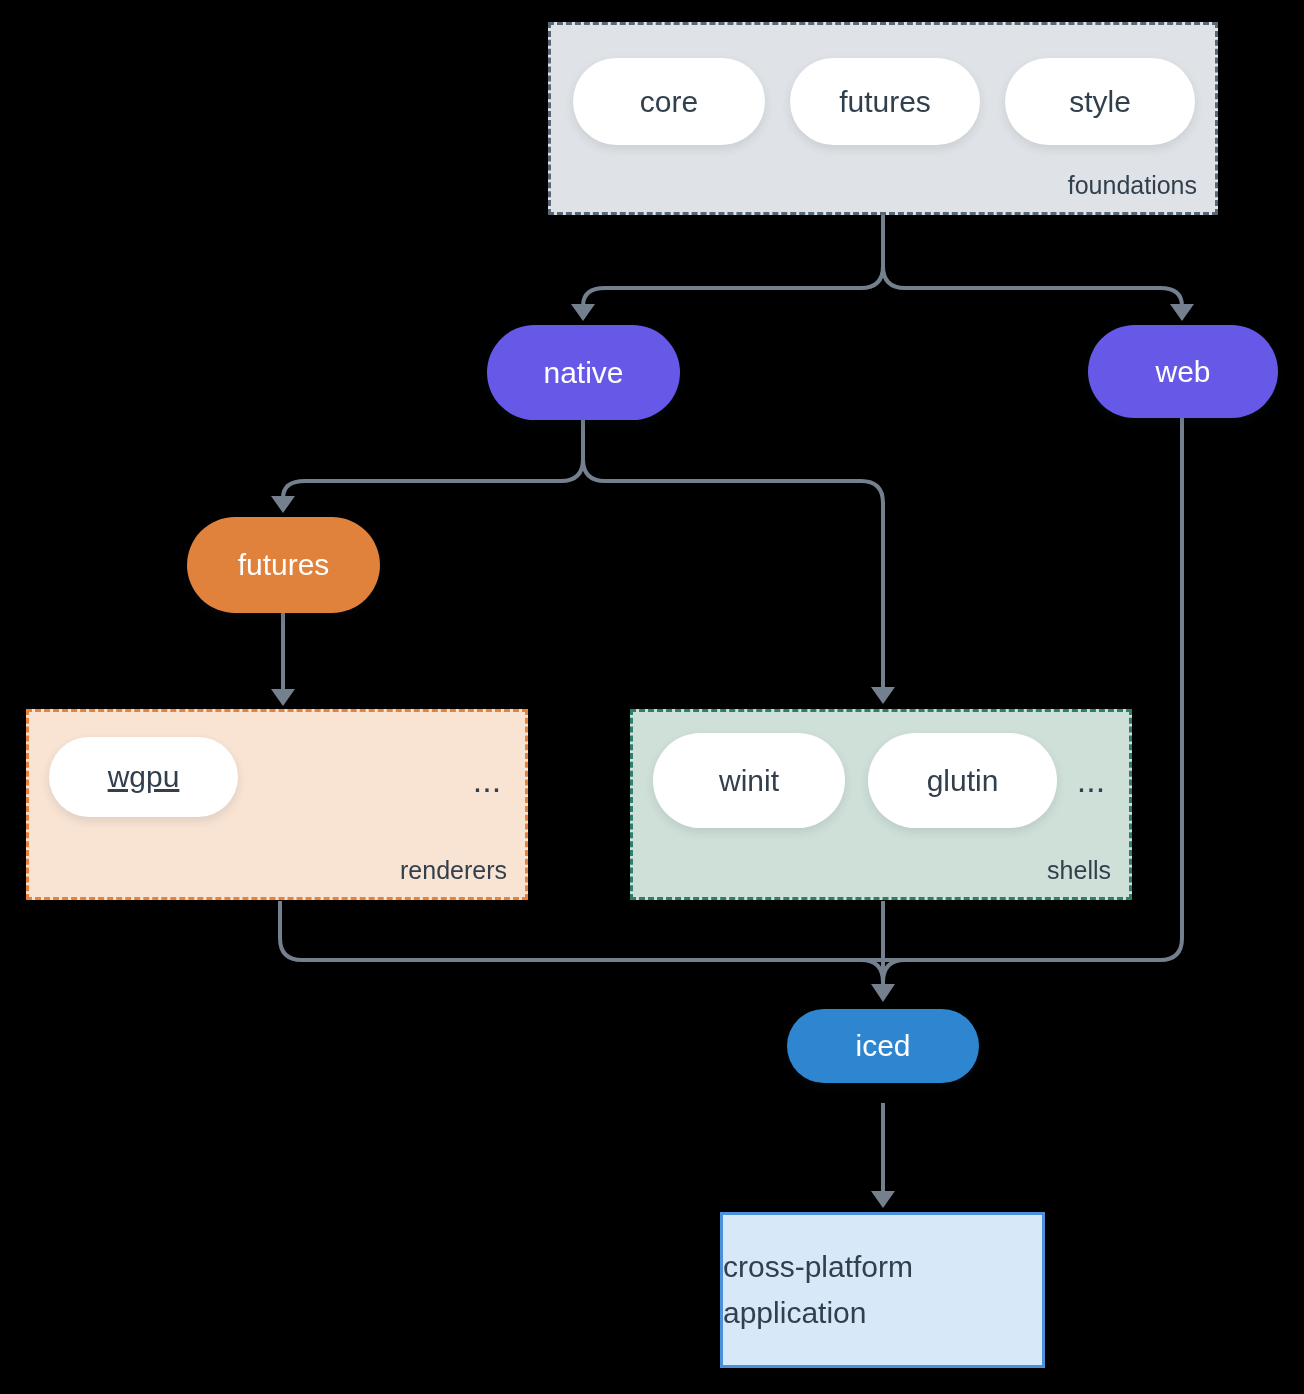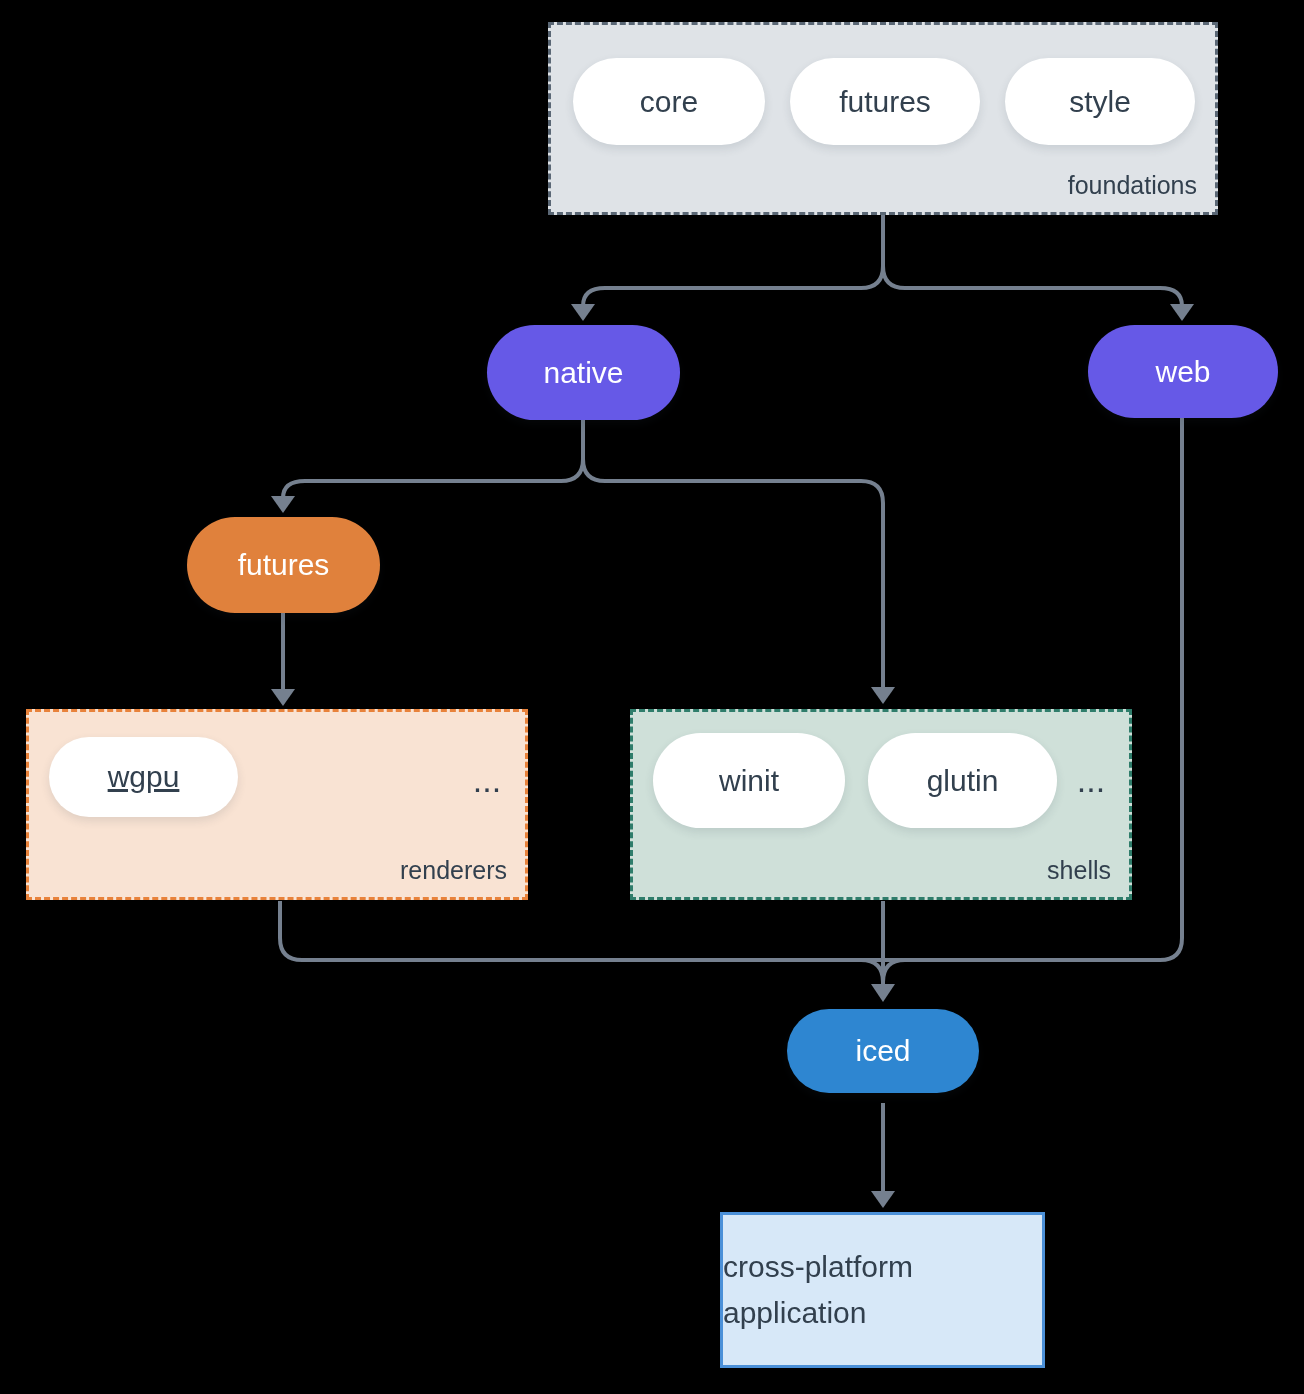--- a/index.html
+++ b/index.html
@@ -130,21 +130,21 @@
     <div class="pill white" style="left:235px;top:21px;width:189px;height:95px;">
       <span>glutin</span>
     </div>
     <div class="pill white" style="left:20px;top:21px;width:192px;height:95px;">
       <span>winit</span>
     </div>
     <span class="ellipsis" style="left:428px;top:21px;width:60px;height:95px;">...</span>
     <span class="corner-label">shells</span>
   </div>
 
-  <div class="pill blue" style="left:787px;top:1009px;width:192px;height:84px;">
+  <div class="pill blue" style="left:787px;top:1009px;width:192px;height:74px;">
     <span>iced</span>
   </div>
 
   <div class="app-box">
     <span>cross-platform</span>
     <span>application</span>
   </div>
 
 </div>
 

